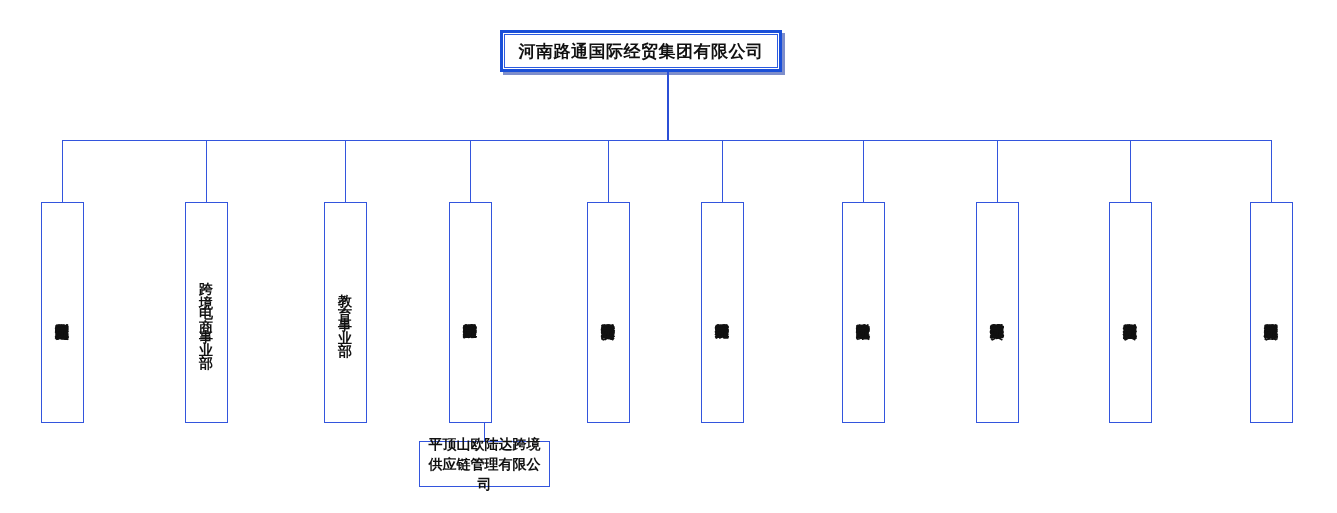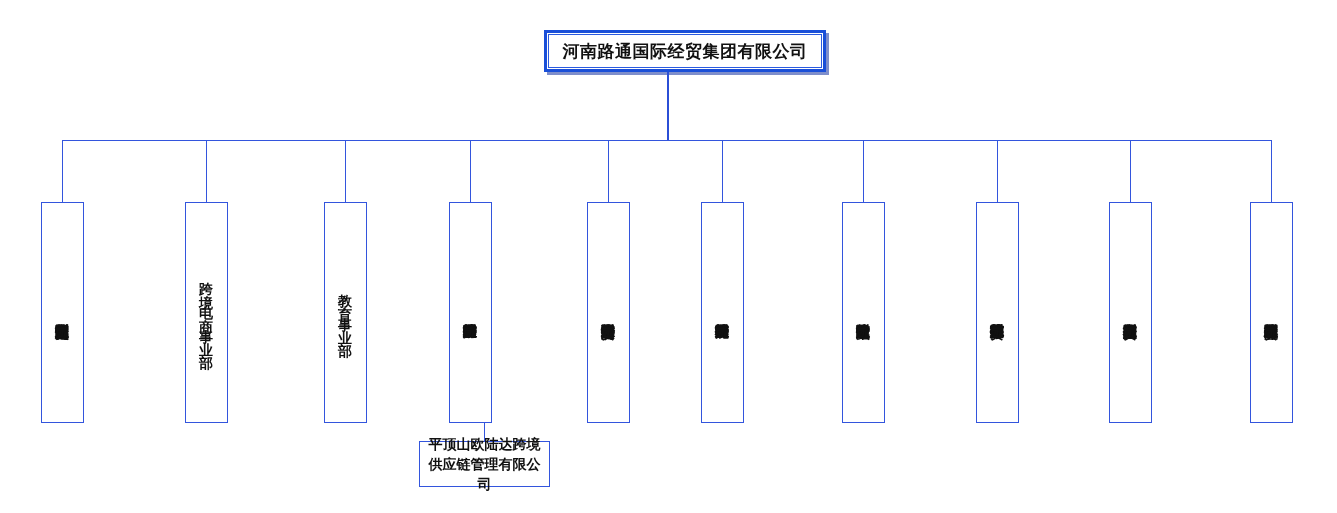--- a/index.html
+++ b/index.html
@@ -92,21 +92,21 @@
     color: #111111;
     line-height: 1.45;
     width: 112px;
   }
 </style>
 </head>
 <body>
 
 <div id="chart">
 
-  <div class="node-root" id="root-node" style="left:544px; top:30px; width:282px; height:42px;">
+  <div class="node-root" id="root-node" style="left:500px; top:30px; width:282px; height:42px;">
     <span class="label">河南路通国际经贸集团有限公司</span>
   </div>
 
   <div class="line line-v stem-root" style="left:667px; top:72px; width:2px; height:68px;"></div>
   <div class="line line-h" style="left:62px; top:140px; width:1210px; height:1px;"></div>
 
   <div class="line line-v" style="left:62px;   top:140px; height:62px;"></div>
   <div class="line line-v" style="left:206px;  top:140px; height:62px;"></div>
   <div class="line line-v" style="left:345px;  top:140px; height:62px;"></div>
   <div class="line line-v" style="left:470px;  top:140px; height:62px;"></div>

